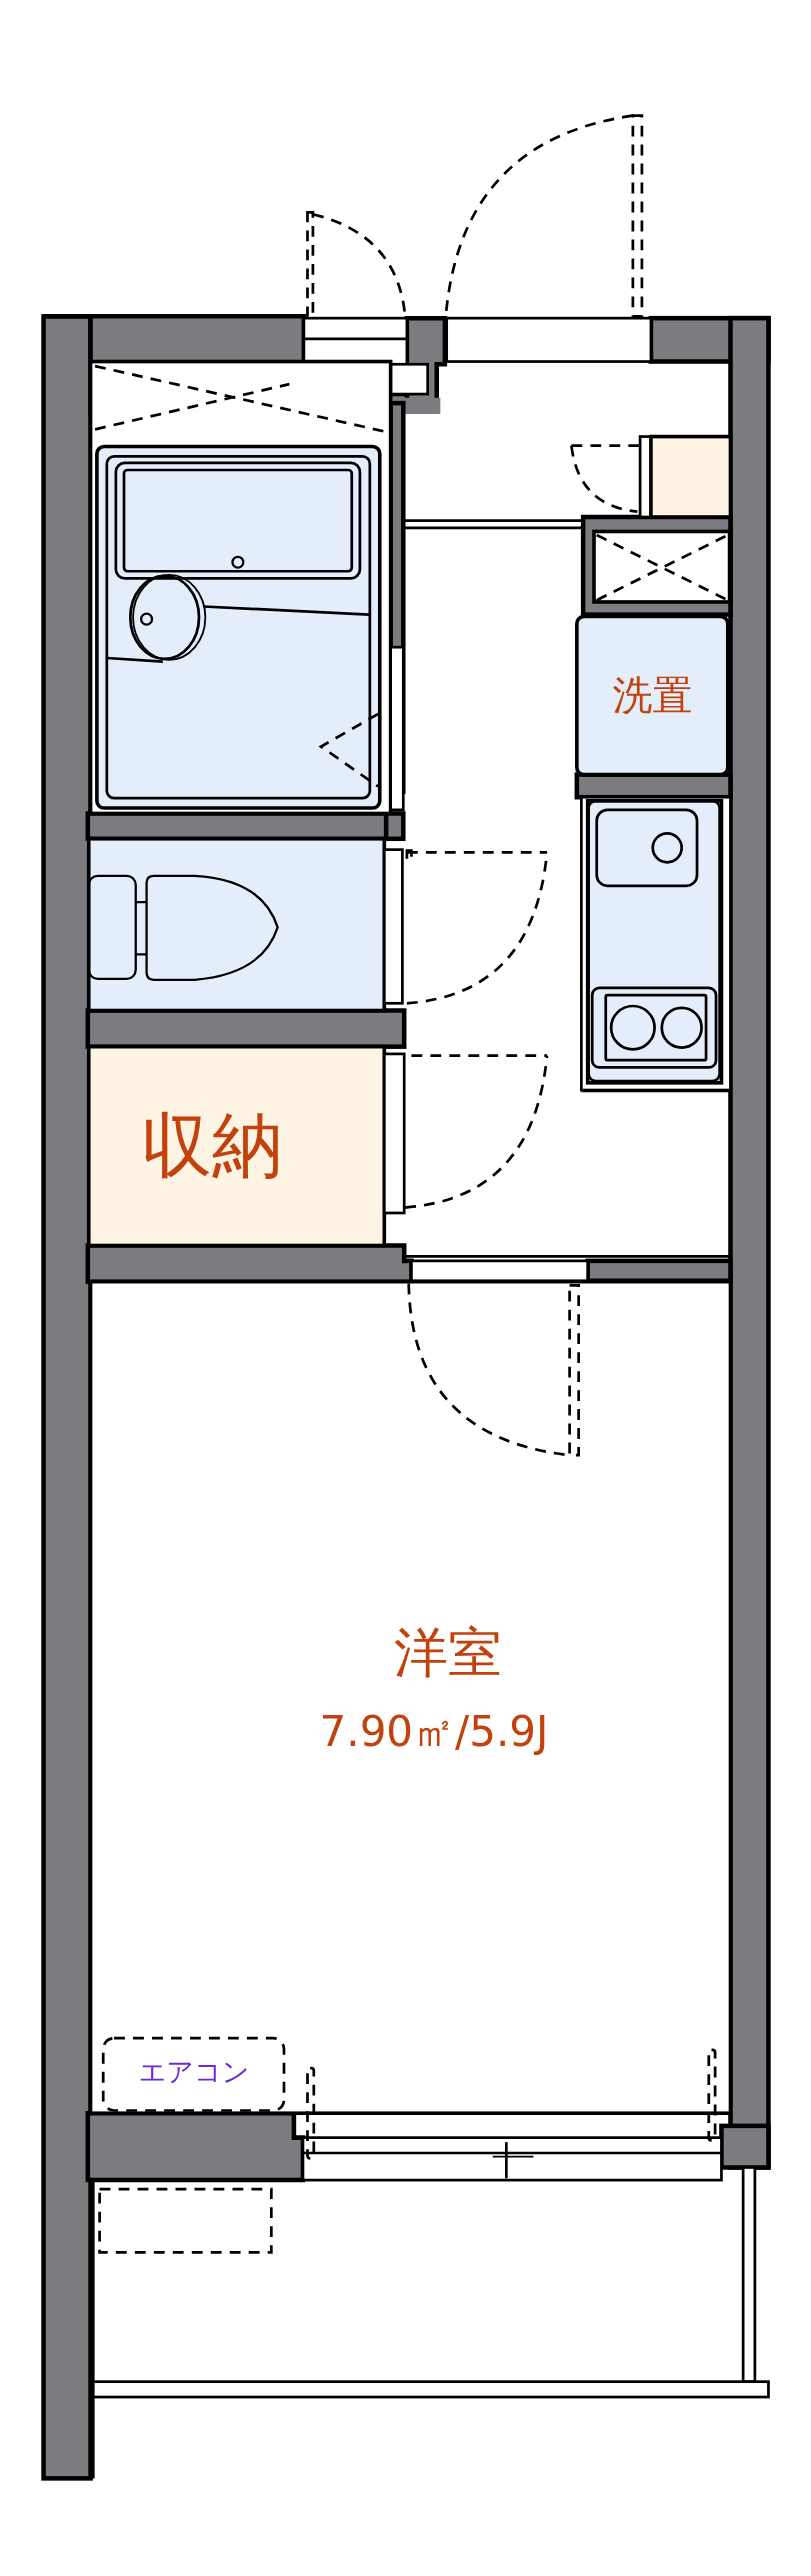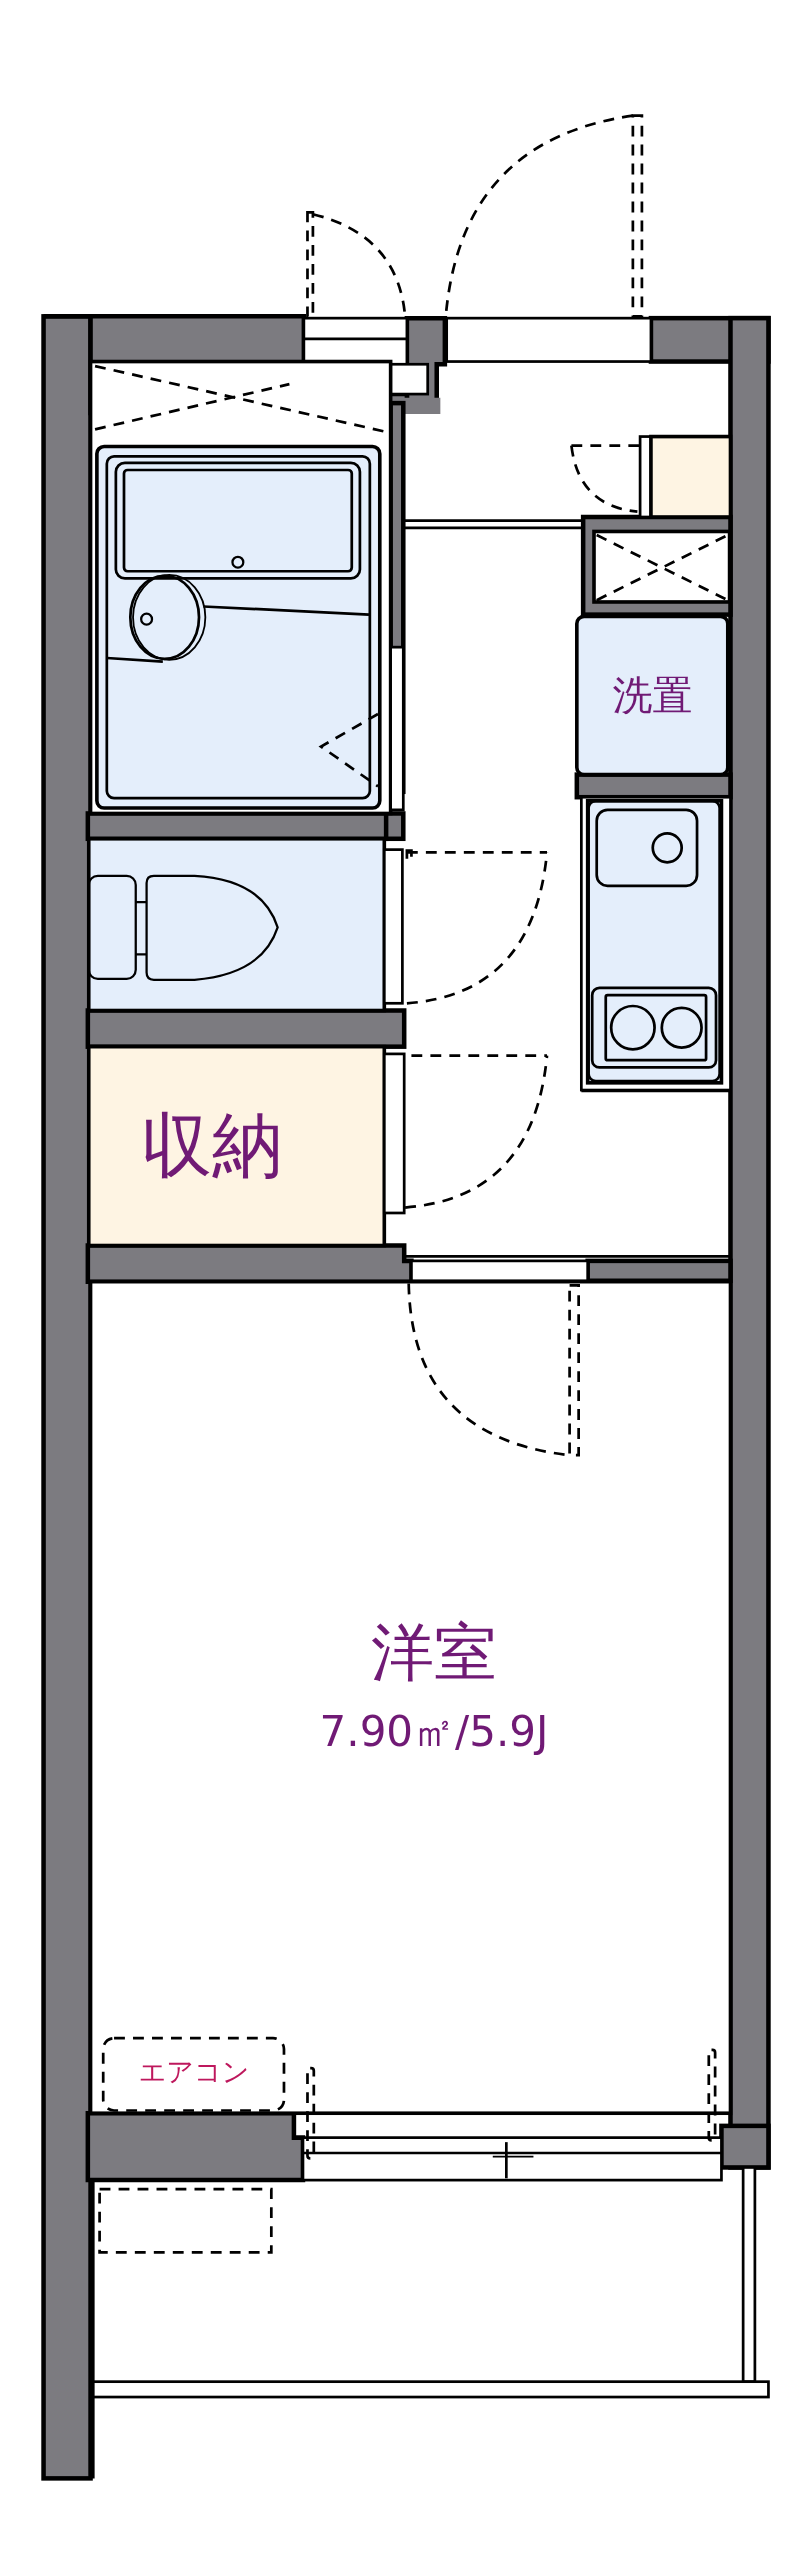--- a/index.html
+++ b/index.html
@@ -1,23 +1,23 @@
 <!DOCTYPE html>
 <html style="font-size:14.5px"><head>
 <meta charset="utf-8">
 <style>
   html, body { margin: 0; padding: 0; background: #ffffff; }
   body { width: 812px; height: 2576px; position: relative; overflow: hidden; font-family: "DejaVu Sans", sans-serif; }
   #plan { position: absolute; left: 0; top: 0; width: 812px; height: 2576px; }
-  .label { position: absolute; color: #701a75; white-space: nowrap; font-family: "DejaVu Sans", sans-serif; }
+  .label { position: absolute; color: #c2410c; white-space: nowrap; font-family: "DejaVu Sans", sans-serif; }
   .lbl-storage { left: 88px; top: 1047px; width: 248px; height: 199px; display: flex; align-items: center; justify-content: center; font-size: 71px; }
   .lbl-washer { left: 577px; top: 615px; width: 151px; height: 160px; display: flex; align-items: center; justify-content: center; font-size: 40px; }
-  .lbl-room { left: 226px; top: 1609px; width: 416px; text-align: center; font-size: 63px; line-height: 87px; }
+  .lbl-room { left: 240px; top: 1609px; width: 416px; text-align: center; font-size: 54px; line-height: 87px; }
   .lbl-area { left: 226px; top: 1706px; width: 416px; text-align: center; font-size: 42px; line-height: 51px; }
-  .lbl-ac { left: 106px; top: 2052px; width: 176px; text-align: center; font-size: 27px; line-height: 40px; color: #be185d; }
+  .lbl-ac { left: 106px; top: 2052px; width: 176px; text-align: center; font-size: 27px; line-height: 40px; color: #6d28d9; }
 </style>
 </head>
 <body>
 
 <svg id="plan" viewBox="0 0 898 2850" xmlns="http://www.w3.org/2000/svg">
   <defs>
     <style>
       .wall { fill: #7c7b80; stroke: #000; stroke-width: 5; }
       .line { fill: none; stroke: #000; stroke-width: 3; }
       .thin { fill: none; stroke: #000; stroke-width: 2; }

